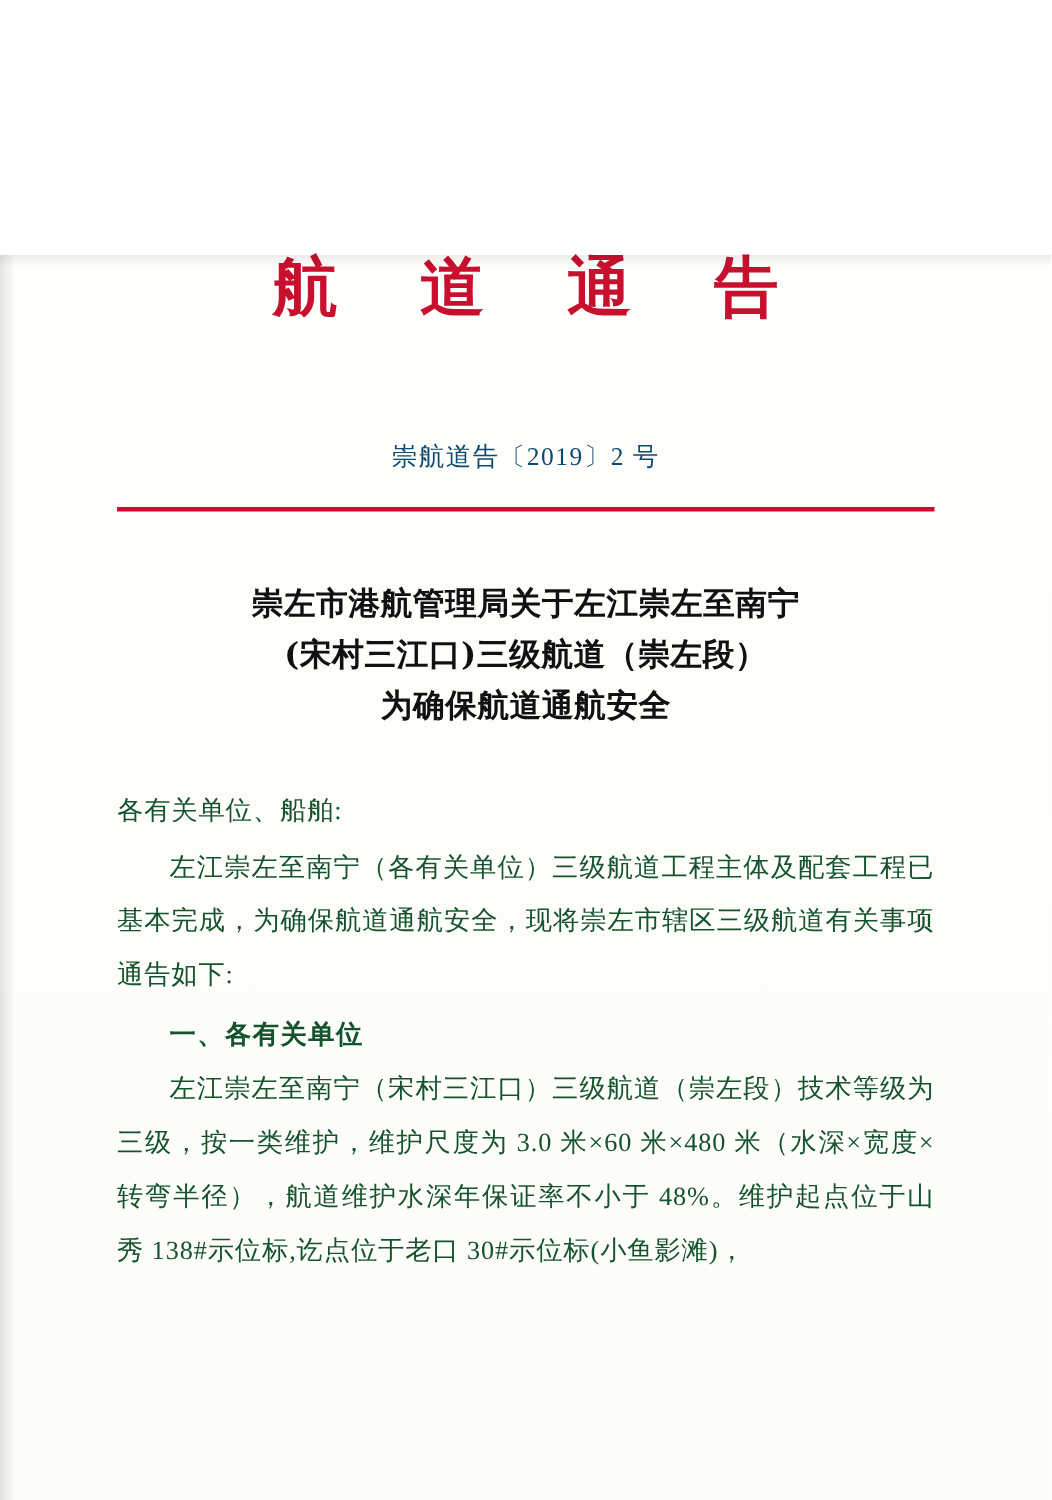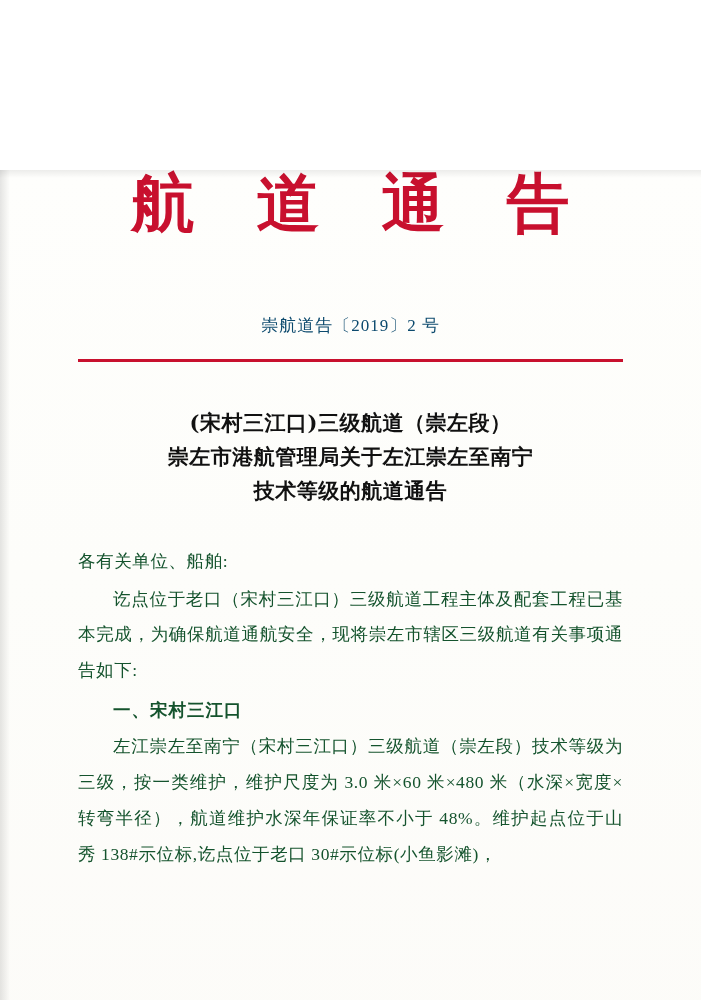--- a/index.html
+++ b/index.html
@@ -32,21 +32,21 @@
   .content {
     position: relative;
     padding: 0 78px;
   }
   .doc-title {
     margin-top: 170px;
     text-align: center;
     color: #c8102e;
     font-family: "DejaVu Serif", "Liberation Serif", serif;
     font-weight: bold;
-    font-size: 63px;
+    font-size: 43px;
     letter-spacing: 20px;
     text-indent: 20px;
     line-height: 1.05;
     white-space: nowrap;
   }
   .doc-number {
     margin-top: 78px;
     text-align: center;
     font-size: 17px;
     letter-spacing: 1px;
@@ -113,31 +113,31 @@
 
   <div class="content">
 
     <div class="doc-title">航 道 通 告</div>
 
     <div class="doc-number">崇航道告〔2019〕2 号</div>
 
     <div class="red-rule"></div>
 
     <div class="headline">
+      <div>崇左市港航管理局关于左江崇左至南宁</div>
       <div>(宋村三江口)三级航道（崇左段）</div>
-      <div>崇左市港航管理局关于左江崇左至南宁</div>
-      <div>技术等级的航道通告</div>
+      <div>为确保航道通航安全</div>
     </div>
 
     <div class="body-block">
       <div class="salutation">各有关单位、船舶:</div>
 
-      <div class="para">讫点位于老口（宋村三江口）三级航道工程主体及配套工程已基本完成，为确保航道通航安全，现将崇左市辖区三级航道有关事项通告如下:</div>
+      <div class="para">左江崇左至南宁（各有关单位）三级航道工程主体及配套工程已基本完成，为确保航道通航安全，现将崇左市辖区三级航道有关事项通告如下:</div>
 
-      <div class="section-heading">一、宋村三江口</div>
+      <div class="section-heading">一、各有关单位</div>
 
       <div class="para">左江崇左至南宁（宋村三江口）三级航道（崇左段）技术等级为三级，按一类维护，维护尺度为 3.0 米×60 米×480 米（水深×宽度×转弯半径），航道维护水深年保证率不小于 48%。维护起点位于山秀 138#示位标,讫点位于老口 30#示位标(小鱼影滩)，</div>
     </div>
   </div>
 
   <div class="edge-shadow-left"></div>
   <div class="edge-shadow-top"></div>
 
 </div>
 

